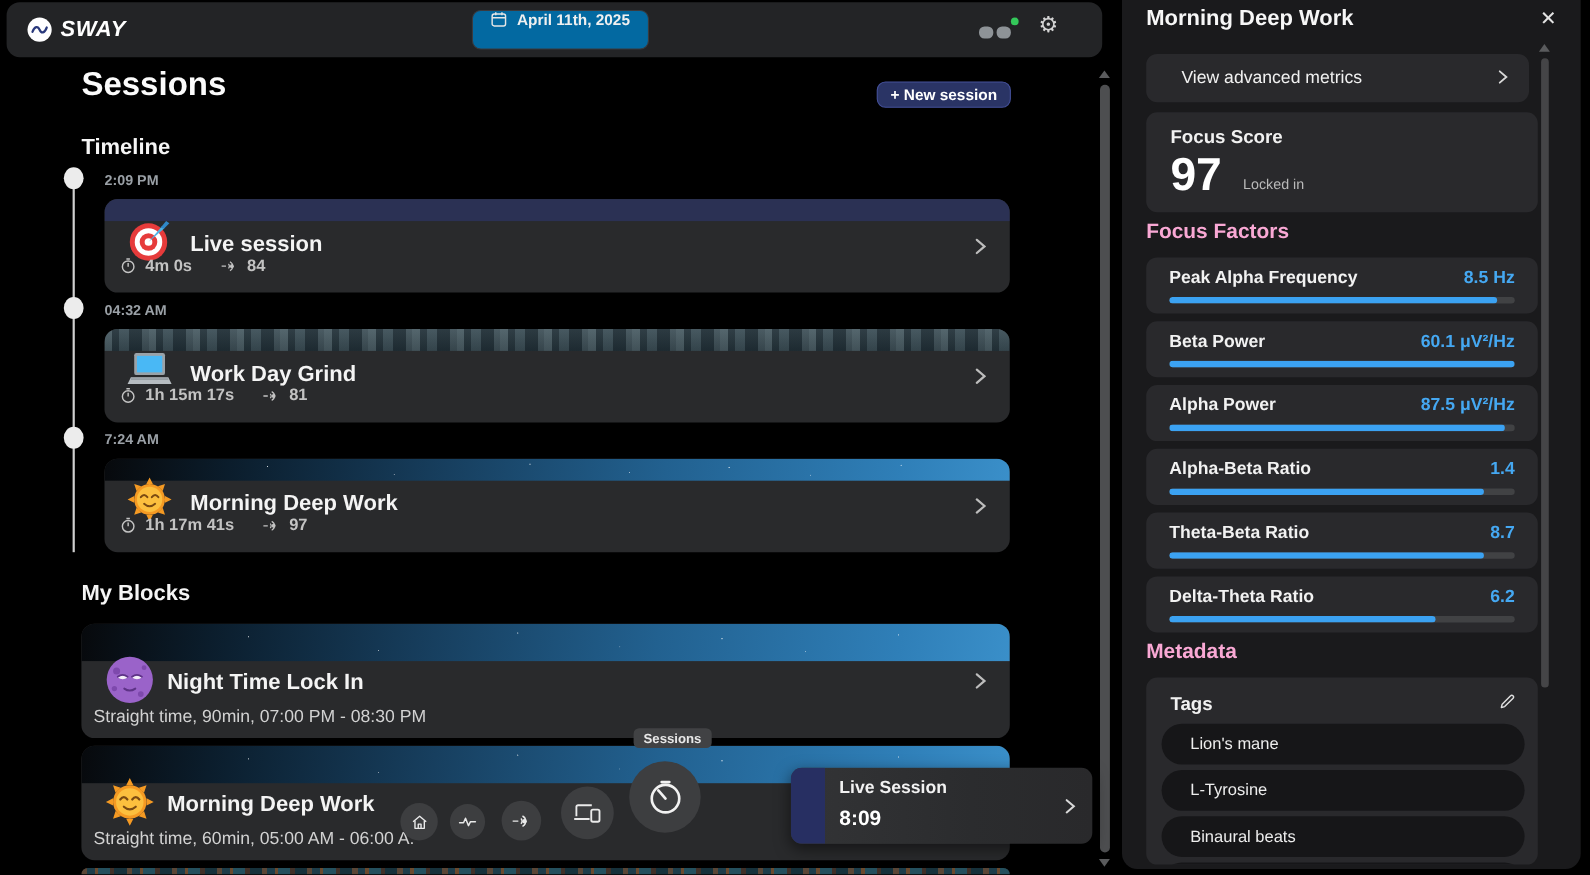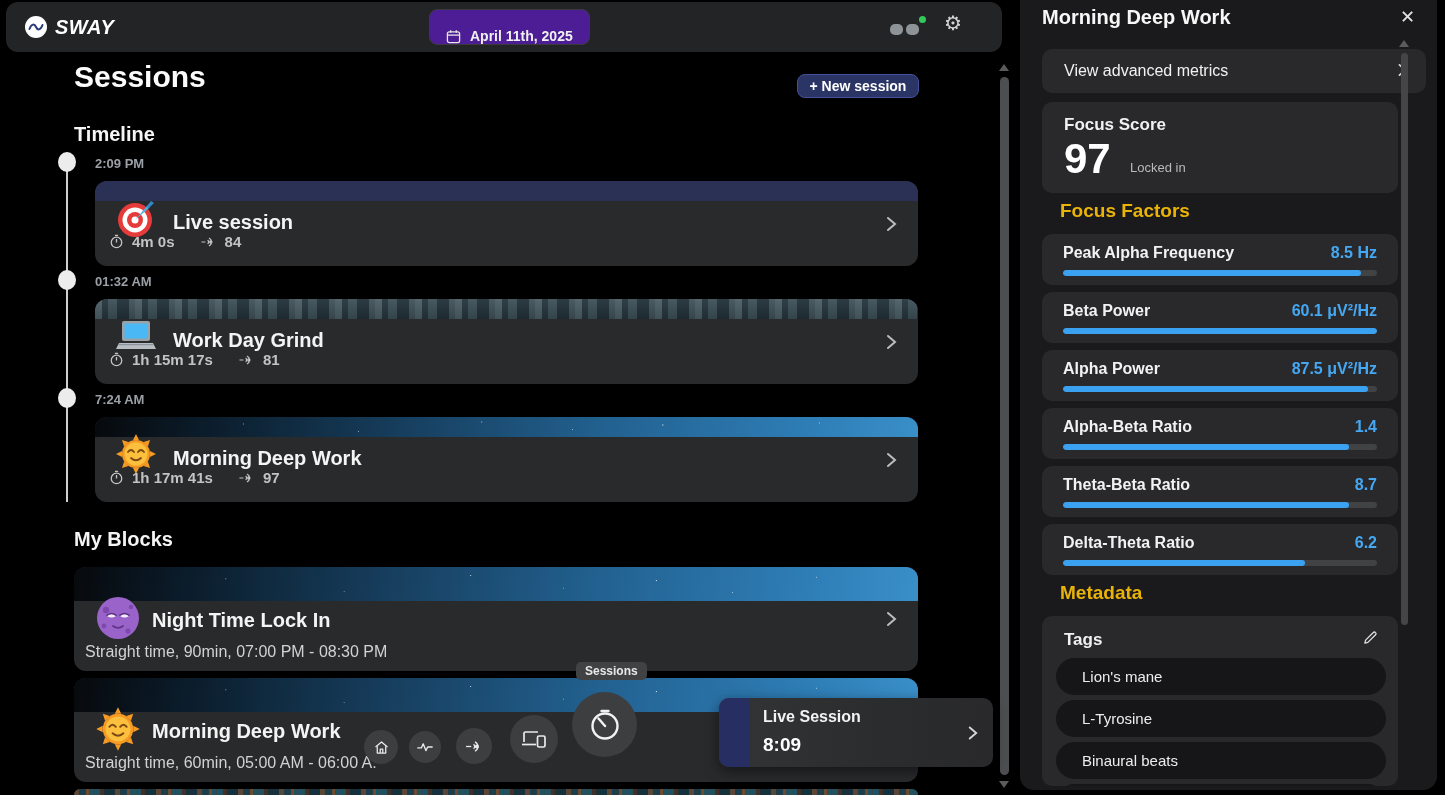--- a/index.html
+++ b/index.html
@@ -6,21 +6,21 @@
   html,body { width:1445px; height:795px; background:#000; overflow:hidden;
     font-family:"Liberation Sans", sans-serif; color:#f1f1f1; }
   .stage { position:relative; width:1445px; height:795px; background:#000; }
 
   
   .topbar { position:absolute; left:6px; top:2px; width:996px; height:50px;
     background:#232426; border-radius:12px; display:flex; align-items:center; }
   .brand { display:flex; align-items:center; gap:7px; margin-left:18px; }
   .brand-word { font-size:20px; font-weight:800; font-style:italic; letter-spacing:.5px; color:#fff; }
   .datebtn { position:absolute; left:423px; top:7px; height:36px; padding:0 16px;
-    display:flex; align-items:flex-end; gap:9px; background:#4c1d95; border:1px solid #3a3a3e;
+    display:flex; align-items:flex-start; gap:9px; background:#0369a1; border:1px solid #3a3a3e;
     border-radius:8px; color:#f0f0f0; font-size:14px; font-weight:700; cursor:pointer; }
   .statuswrap { position:absolute; right:78px; top:14px; width:34px; height:22px; }
   .statusdot { position:absolute; width:13px; height:11px; border-radius:5px; background:#8e9397; top:8px; }
   .statusdot.d2 { left:16px; }
   .statusgreen { position:absolute; right:-2px; top:0; width:7px; height:7px; border-radius:50%; background:#34c85a; }
   .gear { position:absolute; right:40px; top:11px; font-size:20px; color:#d4d4d4; cursor:pointer; line-height:1; }
 
   
   .h1 { position:absolute; left:74px; top:60px; font-size:30px; font-weight:800; color:#fbfbfb; }
   .newsession { position:absolute; left:797px; top:74px; width:122px; height:24px;
@@ -90,29 +90,29 @@
   .arrow-up { position:absolute; width:0; height:0; border-left:5px solid transparent;
     border-right:5px solid transparent; border-bottom:7px solid #5a5b5d; }
   .arrow-down { position:absolute; width:0; height:0; border-left:5px solid transparent;
     border-right:5px solid transparent; border-top:7px solid #5a5b5d; }
 
   
   .panel { position:absolute; left:1020px; top:0; width:417px; height:790px;
     background:#1a1a1c; border-radius:0 0 14px 14px; }
   .panel-title { position:absolute; left:22px; top:6px; font-size:20px; font-weight:800; color:#f7f7f7; }
   .closex { position:absolute; right:22px; top:6px; font-size:18px; color:#e3e3e3; cursor:pointer; }
-  .pbtn { position:absolute; left:22px; top:49px; width:384px; height:44px; background:#29292c;
+  .pbtn { position:absolute; left:22px; top:49px; width:348px; height:44px; background:#29292c;
     border:none; border-radius:10px; color:#f1f1f1; font-size:16px; text-align:left;
-    padding-left:22px; cursor:pointer; font-family:"Liberation Sans",sans-serif; }
+    padding-left:32px; cursor:pointer; font-family:"Liberation Sans",sans-serif; }
   .scorecard { position:absolute; left:22px; top:102px; width:356px; height:91px;
     background:#29292c; border-radius:10px; }
   .scorecard .lab { position:absolute; left:22px; top:13px; font-size:17px; font-weight:800; }
   .scorecard .val { position:absolute; left:22px; top:33px; font-size:42px; font-weight:800; color:#fff; }
   .scorecard .st { position:absolute; left:88px; top:58px; font-size:13px; color:#b9b9b9; }
-  .ph { position:absolute; left:40px; font-size:19px; font-weight:800; color:#eab308; }
+  .ph { position:absolute; left:22px; font-size:19px; font-weight:800; color:#f9a8d4; }
   .fcard { position:absolute; left:22px; width:356px; height:51px; background:#29292c; border-radius:10px; }
   .fcard .lab { position:absolute; left:21px; top:10px; font-size:16px; font-weight:800; color:#f2f2f2; }
   .fcard .val { position:absolute; right:21px; top:10px; font-size:16px; font-weight:700; color:#45a8f2; }
   .fcard .track { position:absolute; left:21px; right:21px; top:36px; height:6px;
     border-radius:3px; background:#414244; overflow:hidden; }
   .fcard .fill { height:100%; border-radius:3px; background:#3ba2f2; }
   .tagscard { position:absolute; left:22px; top:616px; width:356px; height:170px;
     background:#29292c; border-radius:10px; overflow:hidden; }
   .tagscard .lab { position:absolute; left:22px; top:14px; font-size:17px; font-weight:800; }
   .pencil { position:absolute; right:20px; top:14px; cursor:pointer; }
@@ -198,21 +198,21 @@
       <span>84</span>
     </div>
     <span class="chev">
       <svg width="14" height="18" viewBox="0 0 14 18" fill="none" stroke="#bdbdbd" stroke-width="2" stroke-linecap="round">
           <polyline points="4,3 11,9 4,15"></polyline>
         </svg>
     </span>
   </div>
 
   <div class="tdot" style="top:270px;"></div>
-  <div class="tlabel" style="top:274px;">01:32 AM</div>
+  <div class="tlabel" style="top:274px;">04:32 AM</div>
   <div class="tcard" style="top:299px;padding-left:48px;">
     <div class="tbanner banner-city"></div>
     <span class="emo">
       <svg width="46" height="46" viewBox="0 0 46 46">
         <rect x="9" y="8" width="28" height="20" rx="2" fill="#9aa2a8"></rect>
         <rect x="11.5" y="10.5" width="23" height="15" fill="#49b8f5"></rect>
         <path d="M6 30 h34 l3 6 h-40 z" fill="#b7bdc2"></path>
         <rect x="6" y="31" width="34" height="1.2" fill="#8b9298"></rect>
         </svg>
     </span>

